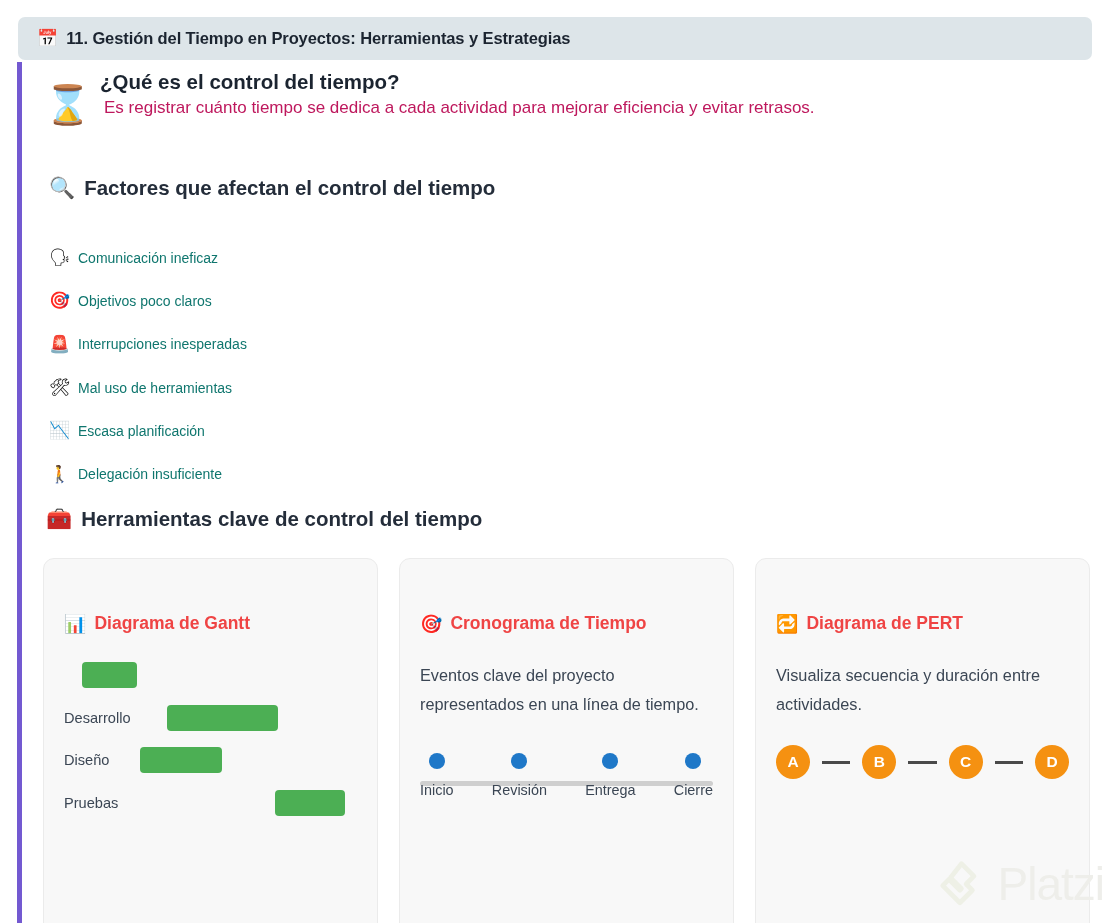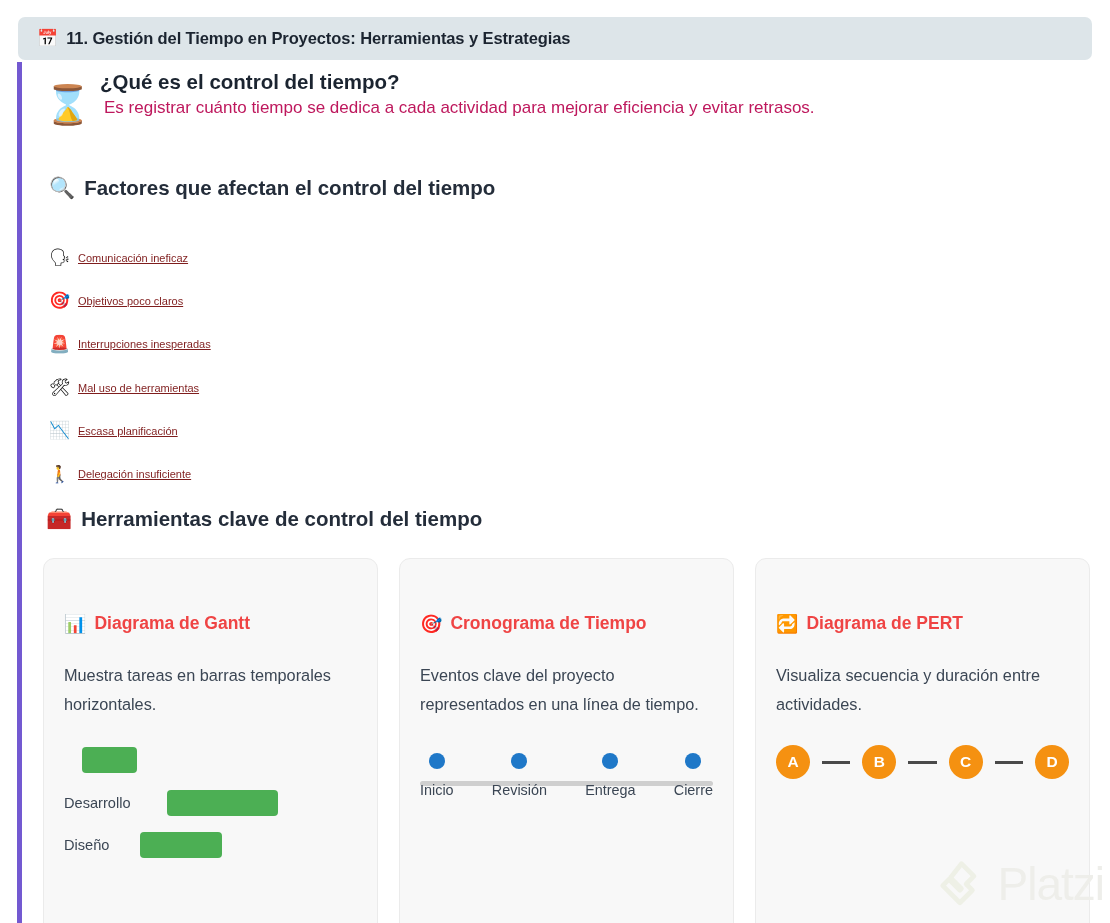--- a/index.html
+++ b/index.html
@@ -122,24 +122,23 @@
     gap: 9px;
   }
   .factor-emoji {
     font-size: 17px;
     line-height: 1;
     width: 20px;
     text-align: center;
     font-family: "DejaVu Sans", sans-serif;
   }
   .factor-label {
-    font-size: 11px;
-    color: #7f1d1d;
-    white-space: nowrap;
-    text-decoration: underline;
+    font-size: 14px;
+    color: #0f766e;
+    white-space: nowrap;
   }
 
   
   .cards {
     position: absolute;
     left: 21px;
     top: 496px;
     width: 1065px;
     display: flex;
     gap: 21px;
@@ -337,33 +336,36 @@
     <span class="sec-text">Herramientas clave de control del tiempo</span>
   </div>
 
   <div class="cards">
 
     <div class="card">
       <div class="card-title">
         <span class="card-emoji">📊</span>
         <span class="card-title-text">Diagrama de Gantt</span>
       </div>
-      <div class="card-desc">Muestra tareas en barras temporales horizontales.</div>
       <div class="gantt">
         <div class="gantt-row">
           <span class="gantt-label"></span>
           <span class="gantt-bar" style="left: 6%; width: 19%;"></span>
         </div>
         <div class="gantt-row">
           <span class="gantt-label">Desarrollo</span>
           <span class="gantt-bar" style="left: 35%; width: 38%;"></span>
         </div>
         <div class="gantt-row">
           <span class="gantt-label">Diseño</span>
           <span class="gantt-bar" style="left: 26%; width: 28%;"></span>
+        </div>
+        <div class="gantt-row">
+          <span class="gantt-label">Pruebas</span>
+          <span class="gantt-bar" style="left: 72%; width: 24%;"></span>
         </div>
       </div>
     </div>
 
     <div class="card">
       <div class="card-title">
         <span class="card-emoji">🎯</span>
         <span class="card-title-text">Cronograma de Tiempo</span>
       </div>
       <div class="card-desc">Eventos clave del proyecto representados en una línea de tiempo.</div>

